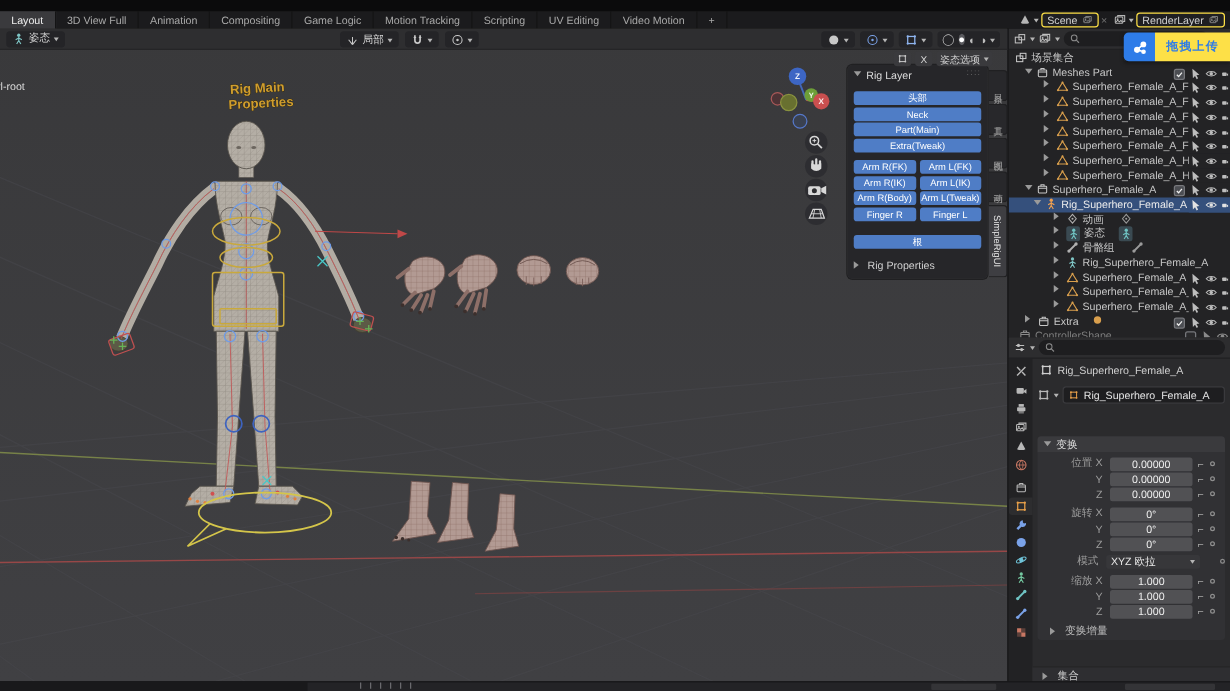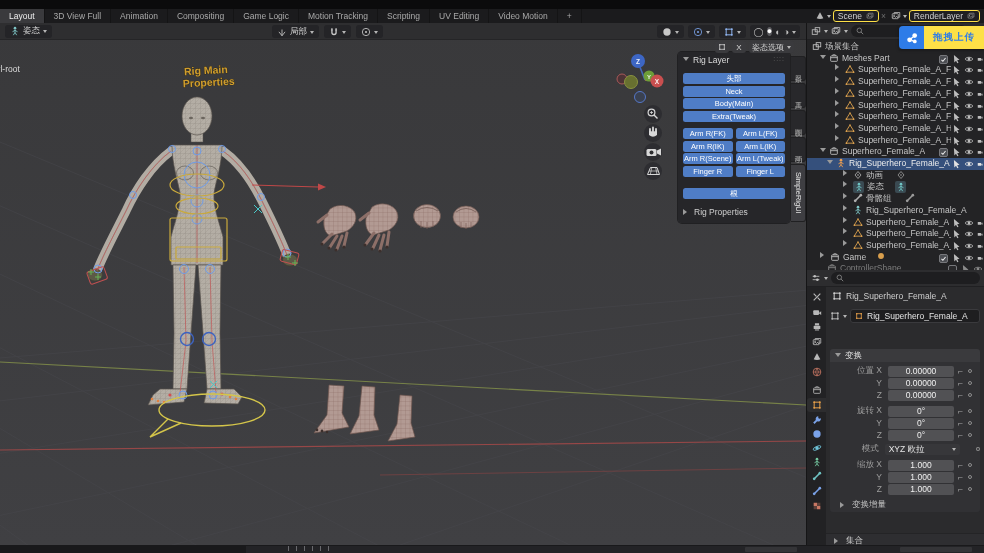--- a/index.html
+++ b/index.html
@@ -557,29 +557,29 @@
     </div>
 
     <div class="npanel">
       <div class="np-h">
         <span class="tri-d"></span>
         <span>Rig Layer</span>
         <span class="np-dots">::::</span>
       </div>
       <div class="bbtn">头部</div>
       <div class="bbtn">Neck</div>
-      <div class="bbtn">Body(Main)</div>
+      <div class="bbtn">Part(Main)</div>
       <div class="bbtn">Extra(Tweak)</div>
       <div class="np-gap"></div>
       <div class="bgrid">
         <div class="bbtn">Arm R(FK)</div>
         <div class="bbtn">Arm L(FK)</div>
         <div class="bbtn">Arm R(IK)</div>
         <div class="bbtn">Arm L(IK)</div>
-        <div class="bbtn">Arm R(Scene)</div>
+        <div class="bbtn">Arm R(Body)</div>
         <div class="bbtn">Arm L(Tweak)</div>
         <div class="bbtn">Finger R</div>
         <div class="bbtn">Finger L</div>
       </div>
       <div class="np-gap"></div>
       <div class="np-gap"></div>
       <div class="bbtn">根</div>
       <div class="np-f">
         <span class="tri-r"></span>
         <span>Rig Properties</span>
@@ -910,42 +910,42 @@
               <use href="#i-cam"></use>
             </svg>
         </span>
       </div>
 
       <div class="orow" style="top:229px;padding-left:13px">
         <span class="tri-r"></span>
         <svg class="icn" style="color:#c8c8c8">
             <use href="#i-box"></use>
           </svg>
-        <span class="olab">Game</span>
+        <span class="olab">Extra</span>
         <svg class="icn" style="color:#d99f4d;margin-left:8px;width:8px;height:8px">
             <use href="#i-sphere"></use>
           </svg>
         <span class="orights" style="background:#232325">
           <span class="cb">
               <svg class="icn" style="width:7px;height:7px;color:#efefef">
                 <use href="#i-check"></use>
               </svg>
             </span>
           <svg class="icn" style="color:#bdbdbd">
               <use href="#i-cursor"></use>
             </svg>
           <svg class="icn" style="color:#bdbdbd">
               <use href="#i-eye"></use>
             </svg>
           <svg class="icn" style="color:#bdbdbd;width:6px">
               <use href="#i-cam"></use>
             </svg>
         </span>
       </div>
-      <div class="orow dimrow" style="top:240px;padding-left:20px">
+      <div class="orow dimrow" style="top:240px;padding-left:8px">
         <svg class="icn" style="color:#8a8a8a">
             <use href="#i-box"></use>
           </svg>
         <span class="olab">ControllerShape</span>
         <span class="orights" style="background:#232325">
           <span class="cb empty"></span>
           <svg class="icn" style="color:#8a8a8a">
               <use href="#i-cursor"></use>
             </svg>
           <svg class="icn" style="color:#8a8a8a">

